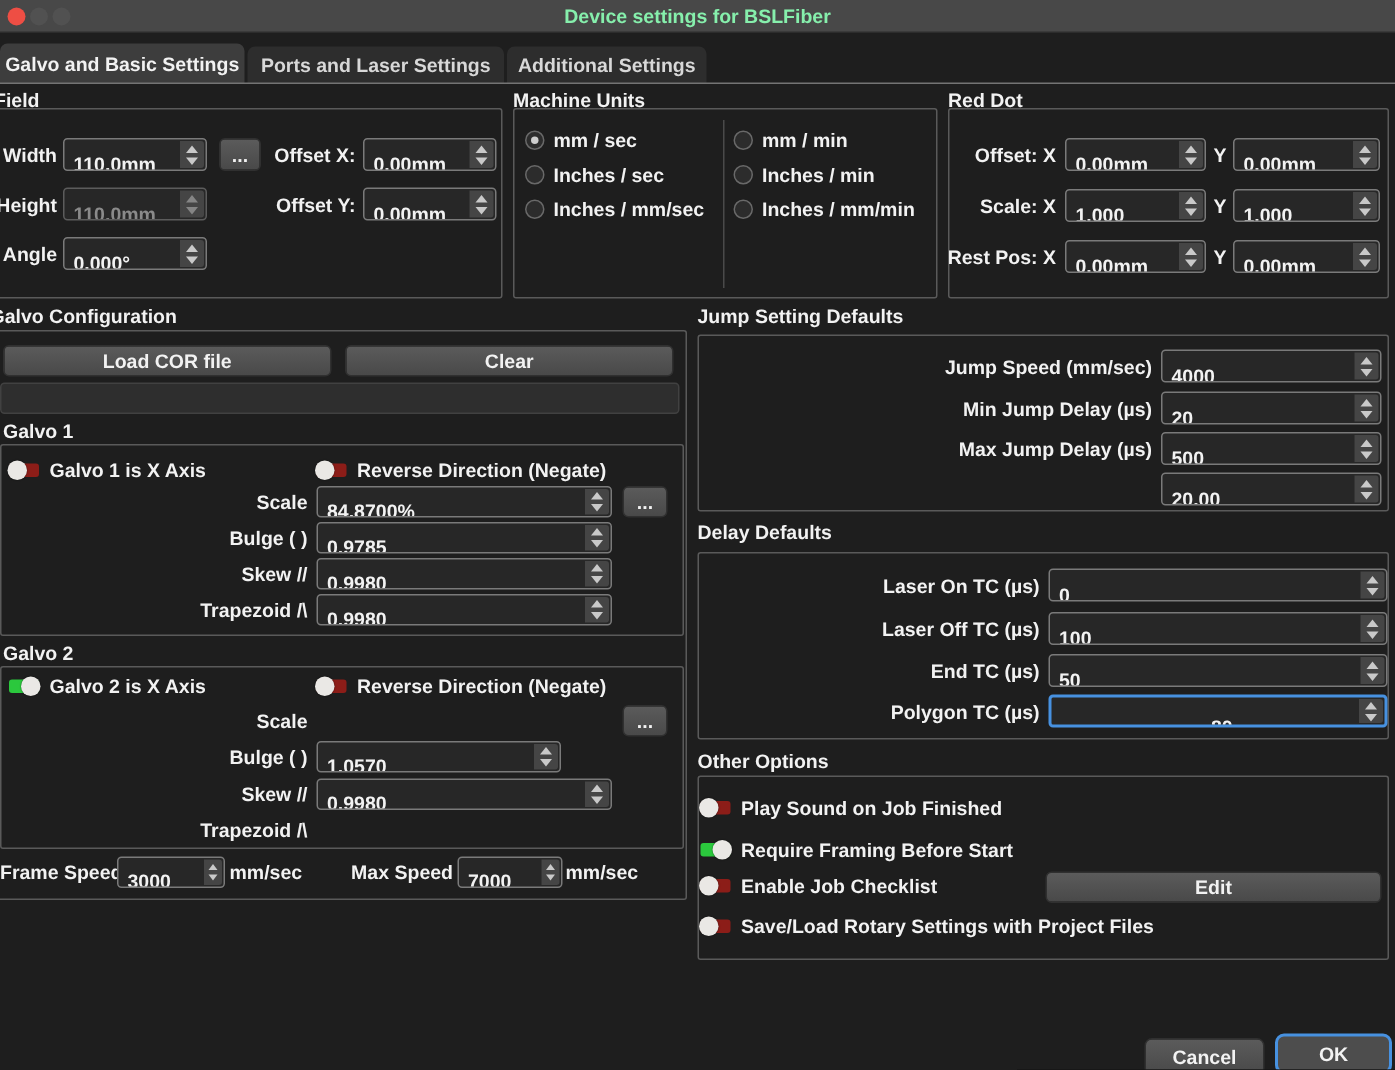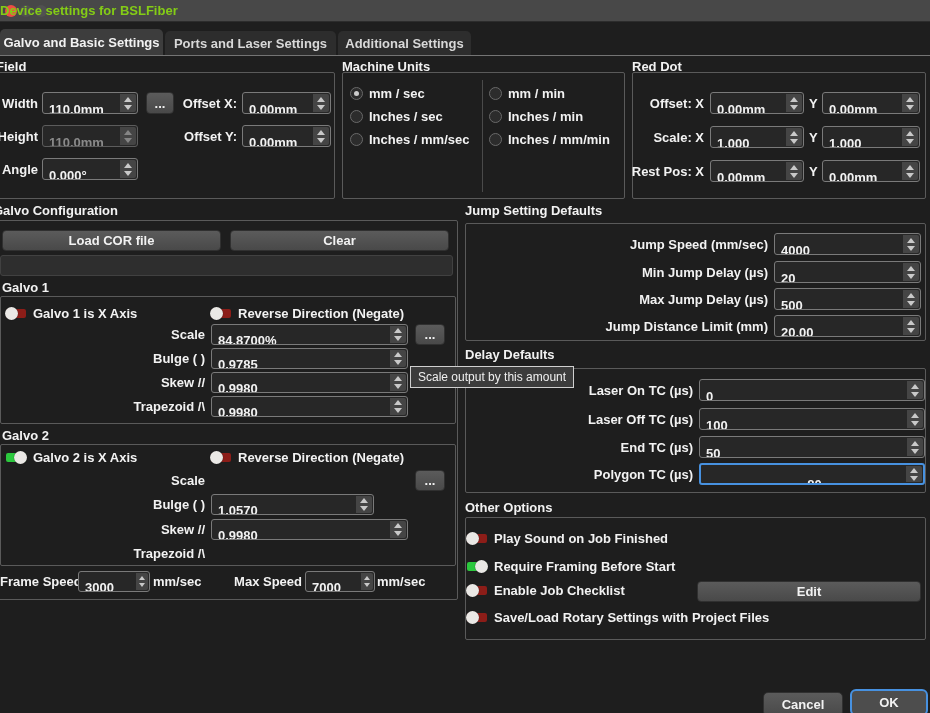--- a/index.html
+++ b/index.html
@@ -2,21 +2,21 @@
 <html><head>
 <meta charset="utf-8">
 <style>
   html,body{margin:0;padding:0;background:#151515;}
   .stage{position:relative;width:930px;height:713px;overflow:hidden;background:#1e1e1e;
          font-family:"Liberation Sans",sans-serif;font-size:13px;font-weight:600;color:#f2f2f2;}
   .abs{position:absolute;box-sizing:border-box;}
   
   .titlebar{left:0;top:0;width:930px;height:22px;background:#484848;border-bottom:1px solid #2c2c2c;}
   .tl{top:5px;width:12px;height:12px;border-radius:50%;}
-  .wtitle{left:0;right:0;top:3px;color:#84cc16;font-weight:700;}
+  .wtitle{left:0;right:0;top:3px;text-align:center;color:#86efac;font-weight:700;}
   
   .tab{border-radius:5px 5px 0 0;display:flex;align-items:center;justify-content:center;white-space:nowrap;}
   .tab.active{background:#3d3d3d;color:#f2f2f2;}
   .tab.inactive{background:#2d2d2d;color:#d8d8d8;}
   .tabline{background:#747474;}
   
   .gt{white-space:nowrap;color:#f2f2f2;}
   .gb{border:1px solid #5a5a5a;border-radius:2px;}
   .lb{display:flex;align-items:center;white-space:nowrap;}
   .lb.r{justify-content:flex-end;}
@@ -186,21 +186,20 @@
   <div class="abs sf" style="left:211px;top:372px;width:197px;height:21px;">
       <span class="v">0.9980</span>
       <span class="sp"></span>
     </div>
   <div class="abs lb r" style="left:20px;top:396px;width:185px;height:21px;">Trapezoid /\</div>
   <div class="abs sf" style="left:211px;top:396px;width:197px;height:21px;">
       <span class="v">0.9980</span>
       <span class="sp"></span>
     </div>
 
-  <div class="abs tooltip" style="left:410px;top:366px;height:22px;">Scale output by this amount</div>
 
   <div class="abs gt" style="left:2px;top:428px;">Galvo 2</div>
   <div class="abs gb" style="left:0;top:444px;width:456px;height:122px;"></div>
   <span class="abs tg on" style="left:5px;top:451px;"></span>
   <div class="abs lb" style="left:33px;top:450px;height:15px;">Galvo 2 is X Axis</div>
   <span class="abs tg off" style="left:210px;top:451px;"></span>
   <div class="abs lb" style="left:238px;top:450px;height:15px;">Reverse Direction (Negate)</div>
   <div class="abs lb r" style="left:20px;top:470px;width:185px;height:21px;">Scale</div>
   <button class="abs btn" style="left:415px;top:470px;width:30px;height:21px;">...</button>
   <div class="abs lb r" style="left:20px;top:494px;width:185px;height:21px;">Bulge ( )</div>
@@ -238,21 +237,20 @@
   <div class="abs lb r" style="left:500px;top:261px;width:268px;height:22px;">Min Jump Delay (µs)</div>
   <div class="abs sf" style="left:774px;top:261px;width:147px;height:22px;">
       <span class="v">20</span>
       <span class="sp"></span>
     </div>
   <div class="abs lb r" style="left:500px;top:288px;width:268px;height:22px;">Max Jump Delay (µs)</div>
   <div class="abs sf" style="left:774px;top:288px;width:147px;height:22px;">
       <span class="v">500</span>
       <span class="sp"></span>
     </div>
-  <div class="abs lb r" style="left:500px;top:315px;width:268px;height:22px;">Jump Distance Limit (mm)</div>
   <div class="abs sf" style="left:774px;top:315px;width:147px;height:22px;">
       <span class="v">20.00</span>
       <span class="sp"></span>
     </div>
 
   <div class="abs gt" style="left:465px;top:347px;">Delay Defaults</div>
   <div class="abs gb" style="left:465px;top:368px;width:461px;height:125px;"></div>
   <div class="abs lb r" style="left:480px;top:379px;width:213px;height:22px;">Laser On TC (µs)</div>
   <div class="abs sf" style="left:699px;top:379px;width:226px;height:22px;">
       <span class="v">0</span>

